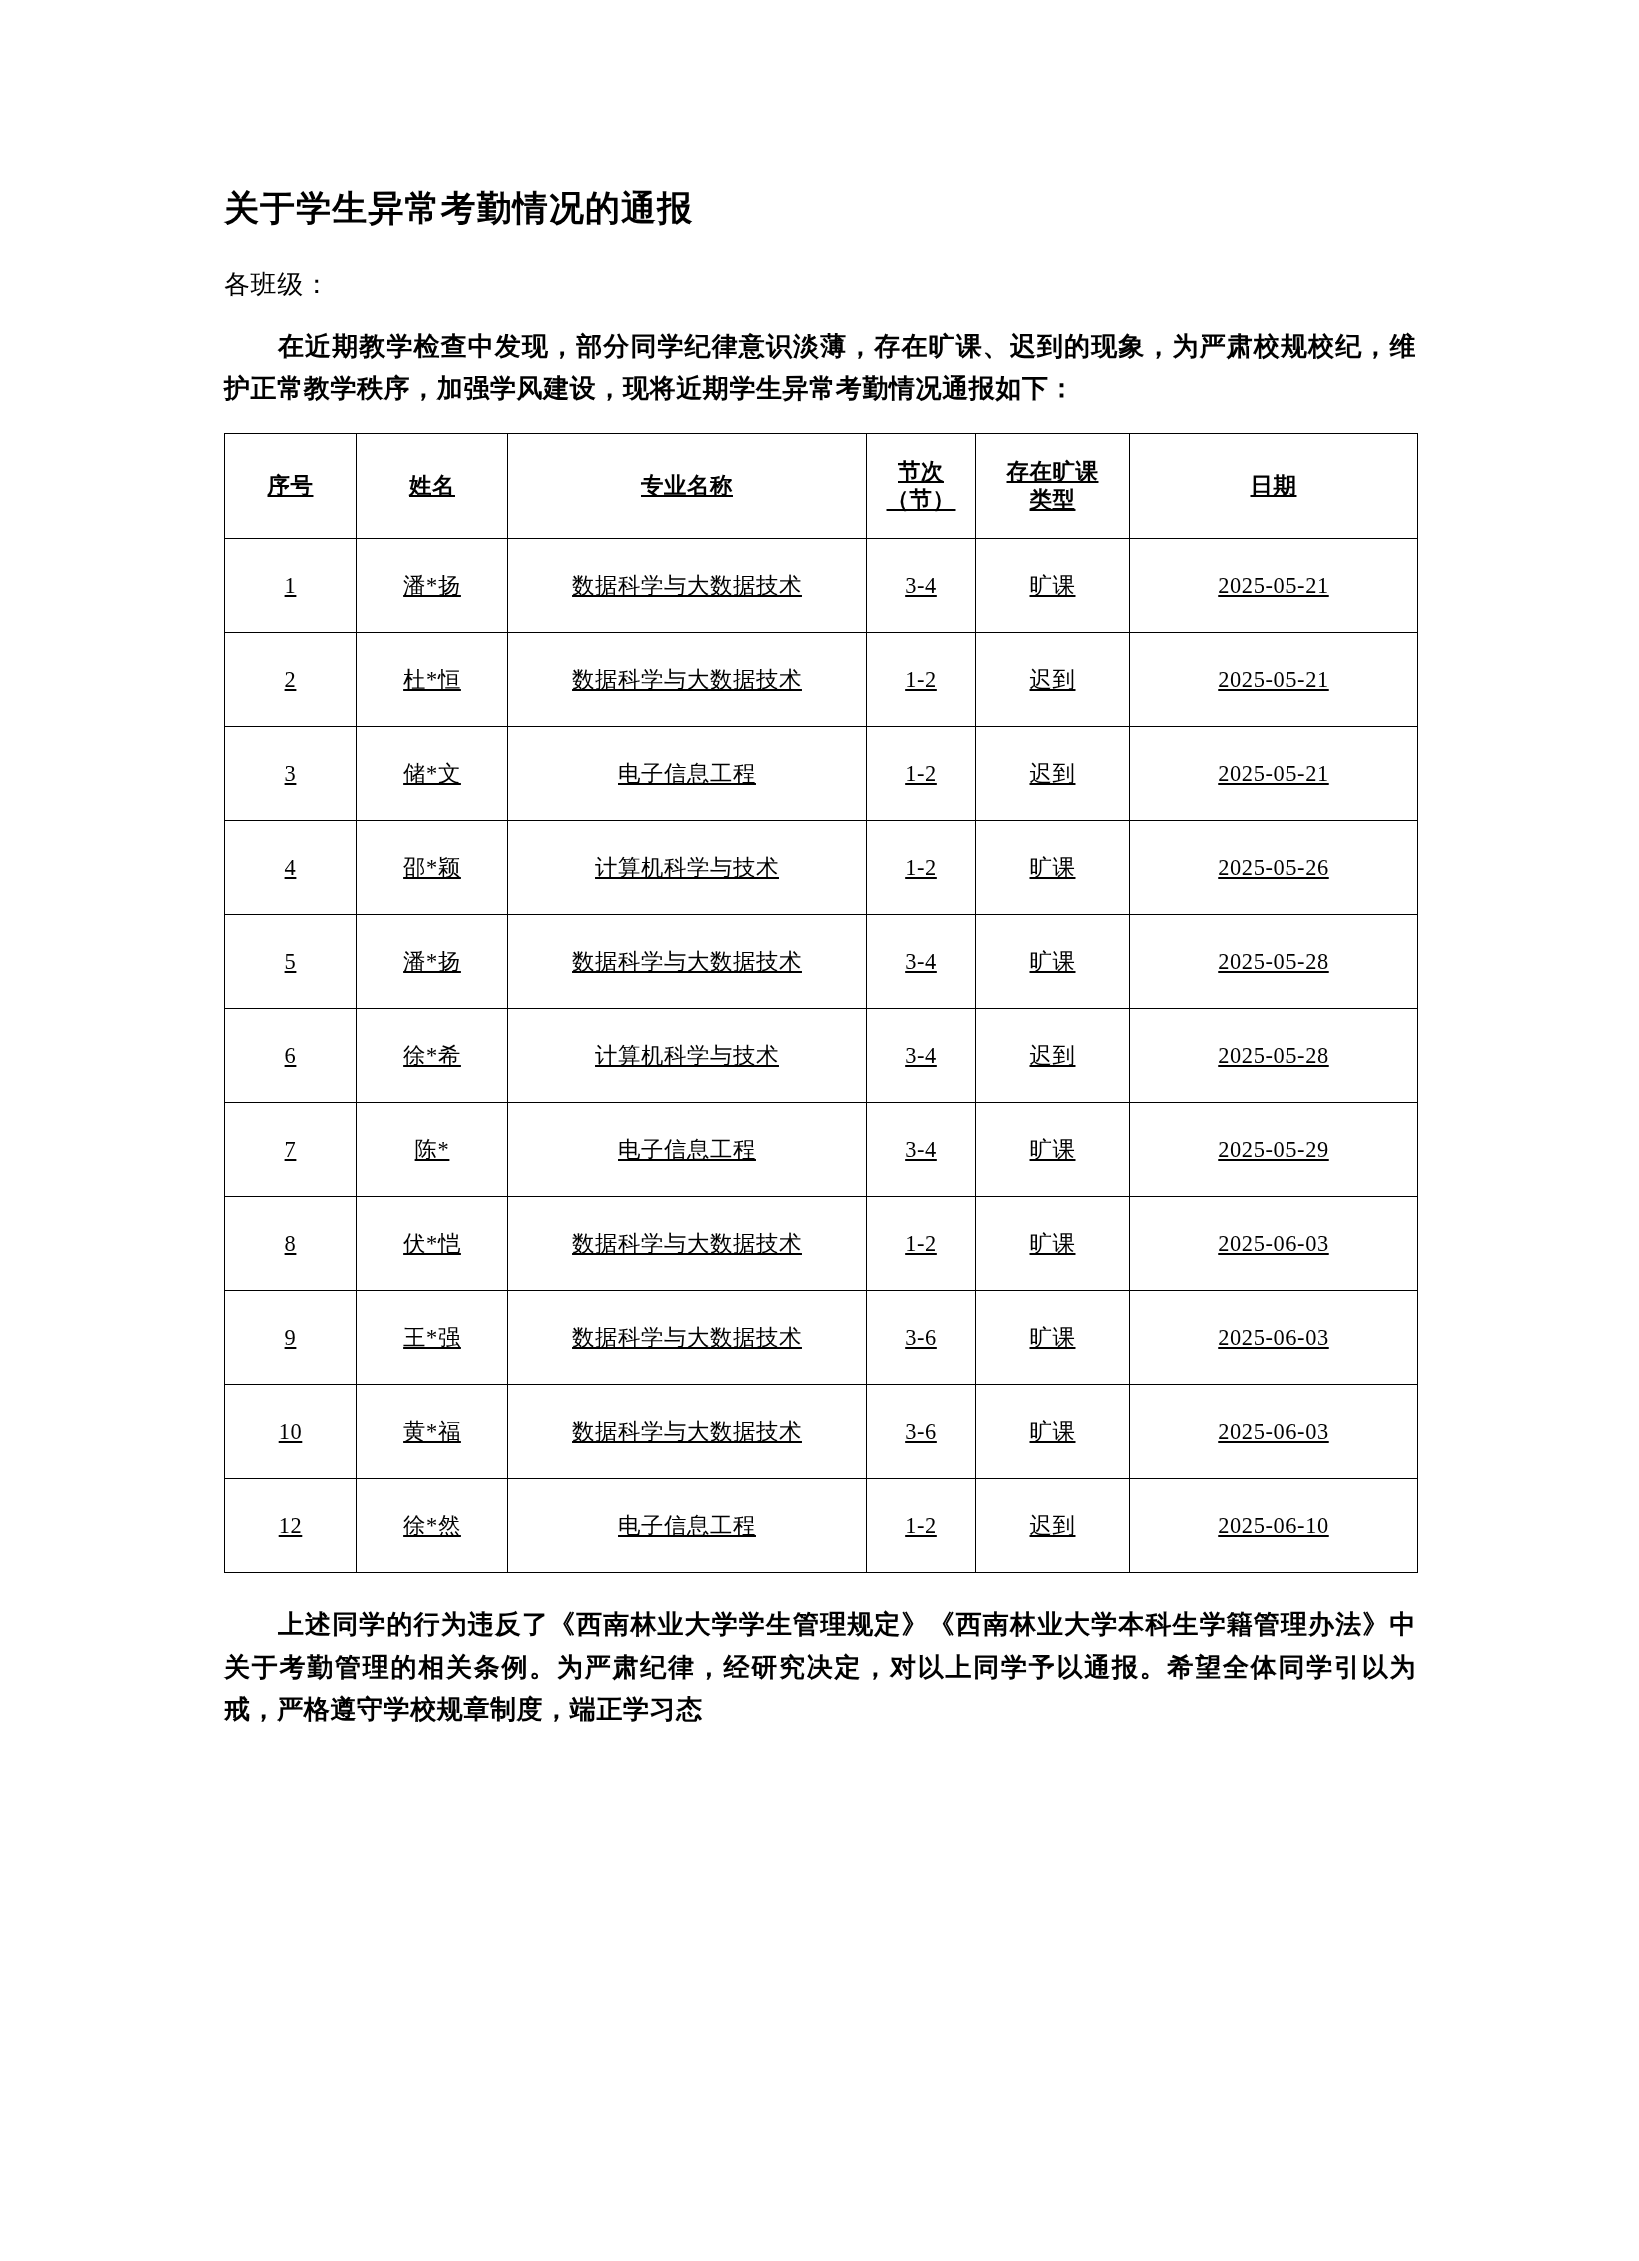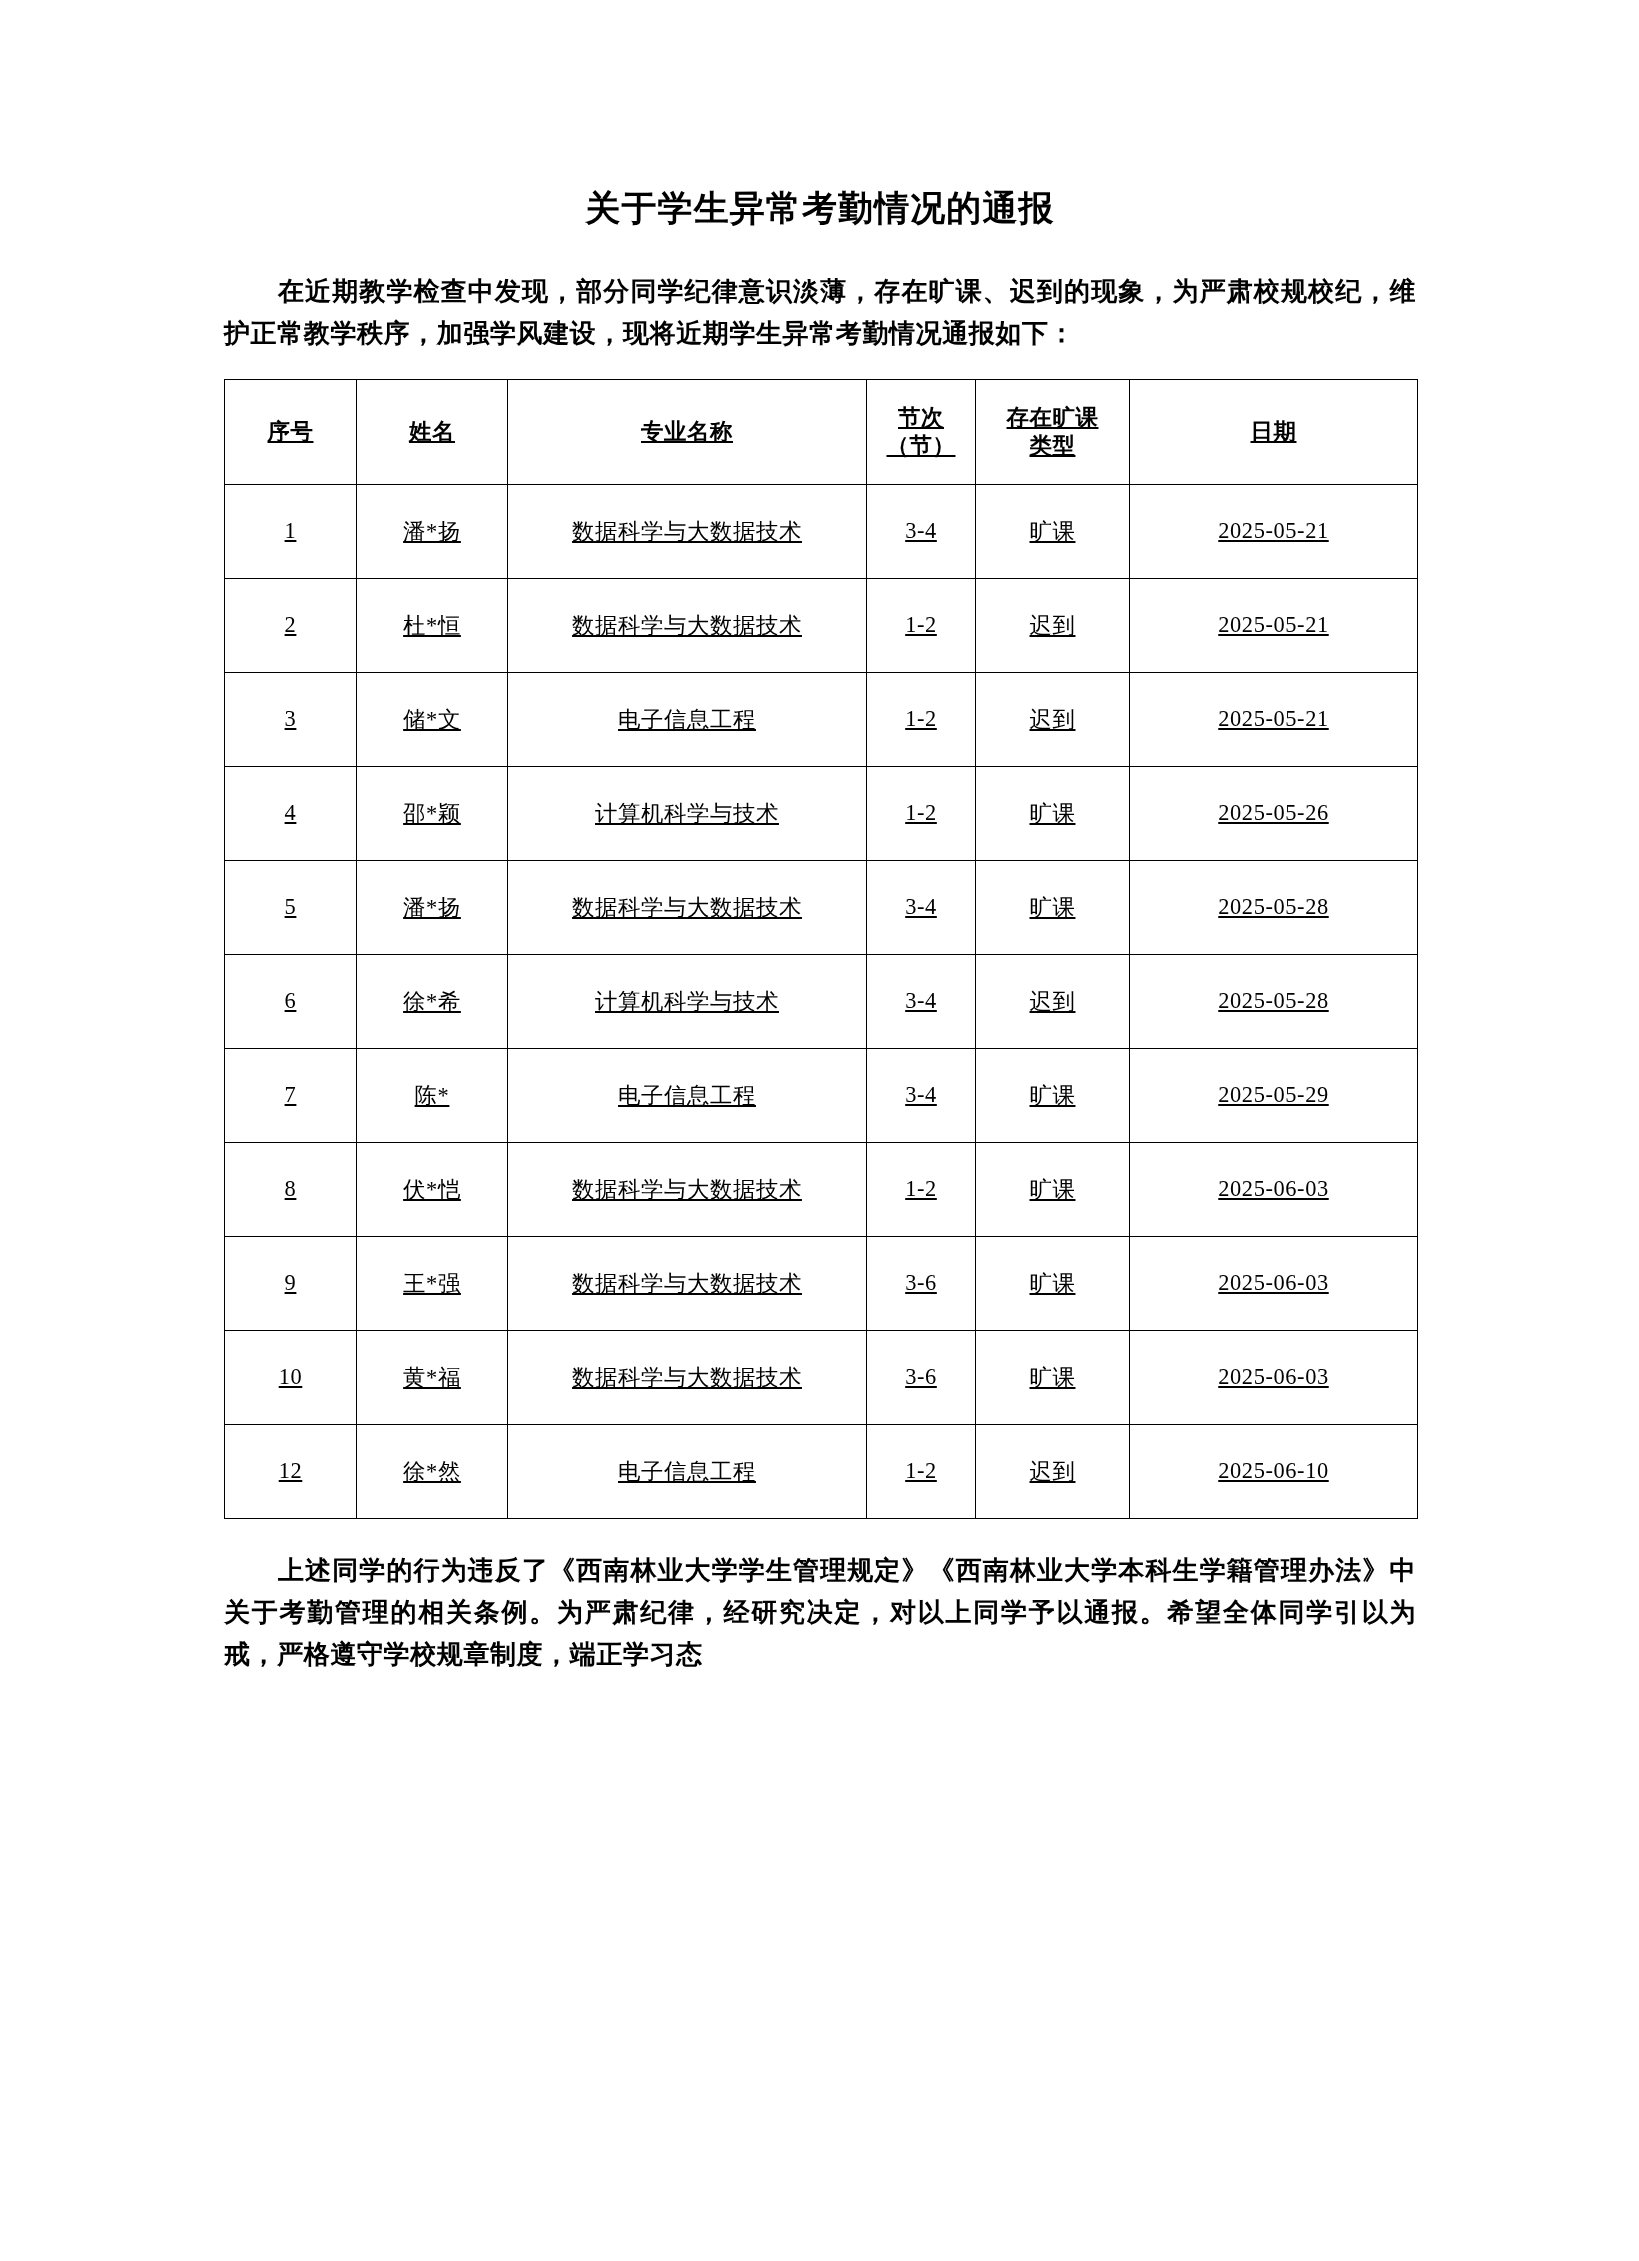--- a/index.html
+++ b/index.html
@@ -15,21 +15,20 @@
     overflow: hidden;
   }
   .page {
     width: 1640px;
     height: 2261px;
     box-sizing: border-box;
     padding: 185px 224px 0 224px;
     position: relative;
   }
   .doc-title {
-    text-align: center;
     font-size: 35px;
     font-weight: bold;
     letter-spacing: 1.1px;
     margin: 0 0 39px 0;
     font-family: Liberation Mono, monospace;
   }
   .salutation {
     font-size: 26px;
     line-height: 1.1;
     margin: 0 0 26px 0;
@@ -77,20 +76,21 @@
   }
   .tail .para { margin-bottom: 32px; }
 </style>
 </head>
 <body>
 
 <div class="page">
 
   <h1 class="doc-title">关于学生异常考勤情况的通报</h1>
 
+  <p class="salutation">各班级：</p>
 
   <p class="para">在近期教学检查中发现，部分同学纪律意识淡薄，存在旷课、迟到的现象，为严肃校规校纪，维护正常教学秩序，加强学风建设，现将近期学生异常考勤情况通报如下：</p>
 
   <table class="report">
     <colgroup>
       <col class="c-idx">
       <col class="c-name">
       <col class="c-major">
       <col class="c-period">
       <col class="c-type">

